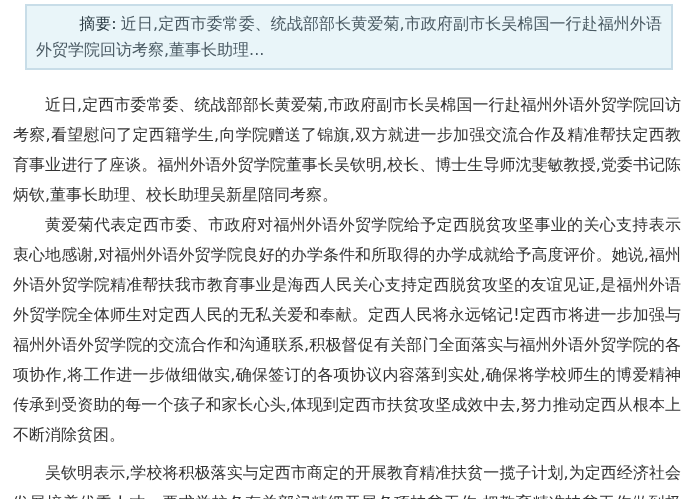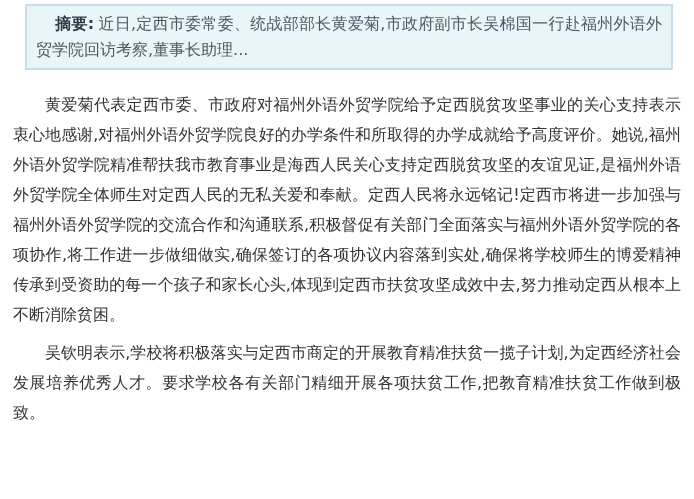--- a/index.html
+++ b/index.html
@@ -20,23 +20,24 @@
       background: #e9f5f9;
       border: 2px solid #c8dde8;
       padding: 5px 9px;
       font-size: 16px;
       line-height: 26px;
       color: #4a5a63;
       text-indent: 1.2em;
       text-align: justify;
     }
     .summary-label {
-      font-weight: bold;
+      font-weight: normal;
       color: #2b3b43;
       margin-right: 4px;
+      margin-left: 24px;
     }
     .article {
       margin: 20px 13px 0 13px;
       font-size: 16px;
       line-height: 30px;
       color: #333333;
       text-align: justify;
     }
     .article p {
       margin: 0;
@@ -49,17 +50,18 @@
 </head>
 <body>
 
 <div class="page">
 
   <div class="summary-box">
     <span class="summary-label">摘要:</span><span class="summary-text">近日,定西市委常委、统战部部长黄爱菊,市政府副市长吴棉国一行赴福州外语外贸学院回访考察,董事长助理...</span>
   </div>
 
   <div class="article">
+    <p>近日,定西市委常委、统战部部长黄爱菊,市政府副市长吴棉国一行赴福州外语外贸学院回访考察,看望慰问了定西籍学生,向学院赠送了锦旗,双方就进一步加强交流合作及精准帮扶定西教育事业进行了座谈。福州外语外贸学院董事长吴钦明,校长、博士生导师沈斐敏教授,党委书记陈炳钦,董事长助理、校长助理吴新星陪同考察。</p>
     <p>黄爱菊代表定西市委、市政府对福州外语外贸学院给予定西脱贫攻坚事业的关心支持表示衷心地感谢,对福州外语外贸学院良好的办学条件和所取得的办学成就给予高度评价。她说,福州外语外贸学院精准帮扶我市教育事业是海西人民关心支持定西脱贫攻坚的友谊见证,是福州外语外贸学院全体师生对定西人民的无私关爱和奉献。定西人民将永远铭记!定西市将进一步加强与福州外语外贸学院的交流合作和沟通联系,积极督促有关部门全面落实与福州外语外贸学院的各项协作,将工作进一步做细做实,确保签订的各项协议内容落到实处,确保将学校师生的博爱精神传承到受资助的每一个孩子和家长心头,体现到定西市扶贫攻坚成效中去,努力推动定西从根本上不断消除贫困。</p>
     <p class="spaced">吴钦明表示,学校将积极落实与定西市商定的开展教育精准扶贫一揽子计划,为定西经济社会发展培养优秀人才。要求学校各有关部门精细开展各项扶贫工作,把教育精准扶贫工作做到极致。</p>
   </div>
 
 </div>
 
 </body></html>

